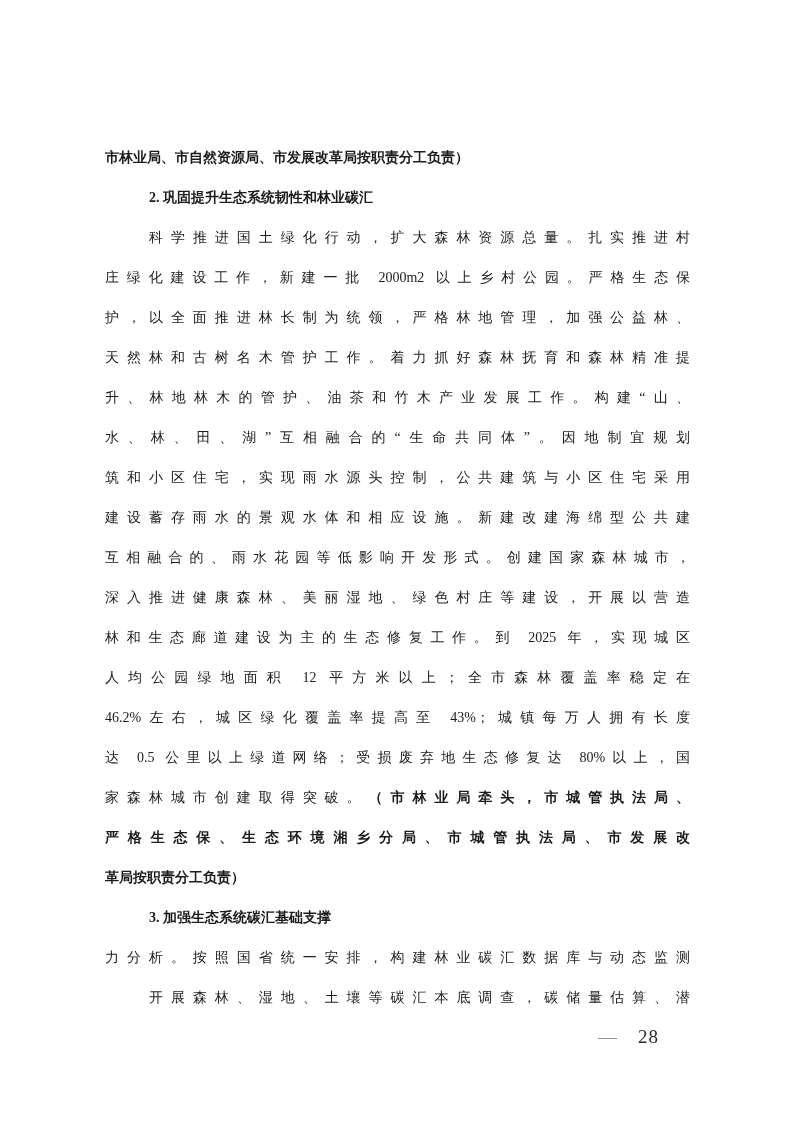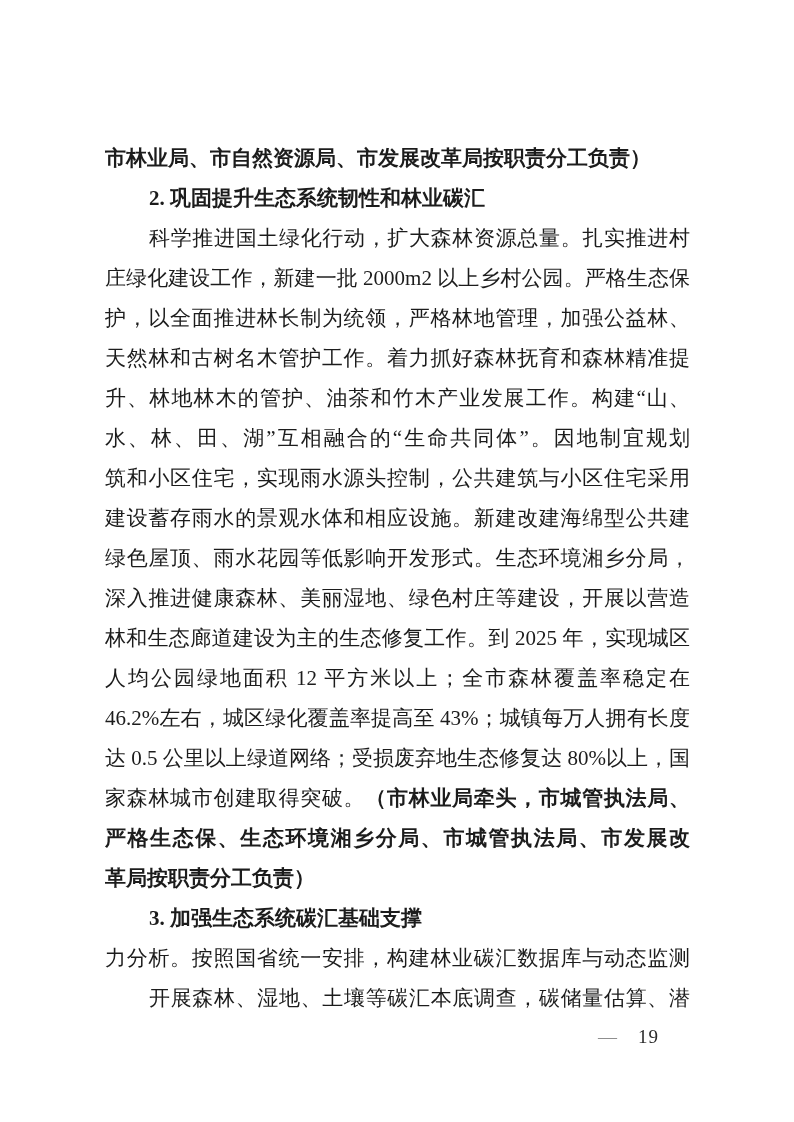--- a/index.html
+++ b/index.html
@@ -24,21 +24,21 @@
   }
   .doc-body {
     position: absolute;
     left: 105px;
     top: 138px;
     width: 585px;
   }
   .line {
     height: 40px;
     line-height: 40px;
-    font-size: 21px;
+    font-size: 14px;
     color: #1c1c1c;
     white-space: nowrap;
     overflow: visible;
   }
   .line.justify {
     white-space: normal;
     text-align: justify;
     text-align-last: justify;
     overflow: hidden;
   }
@@ -74,30 +74,30 @@
       <div class="line"><span class="seg bold">市林业局、市自然资源局、市发展改革局按职责分工负责）</span></div>
       <div class="line indent"><span class="seg bold">2. 巩固提升生态系统韧性和林业碳汇</span></div>
       <div class="line indent justify"><span class="seg">科学推进国土绿化行动，扩大森林资源总量。扎实推进村</span></div>
       <div class="line justify"><span class="seg">庄绿化建设工作，新建一批 2000m2 以上乡村公园。严格生态保</span></div>
       <div class="line justify"><span class="seg">护，以全面推进林长制为统领，严格林地管理，加强公益林、</span></div>
       <div class="line justify"><span class="seg">天然林和古树名木管护工作。着力抓好森林抚育和森林精准提</span></div>
       <div class="line justify"><span class="seg">升、林地林木的管护、油茶和竹木产业发展工作。构建“山、</span></div>
       <div class="line justify"><span class="seg">水、林、田、湖”互相融合的“生命共同体”。因地制宜规划</span></div>
       <div class="line justify"><span class="seg">筑和小区住宅，实现雨水源头控制，公共建筑与小区住宅采用</span></div>
       <div class="line justify"><span class="seg">建设蓄存雨水的景观水体和相应设施。新建改建海绵型公共建</span></div>
-      <div class="line justify"><span class="seg">绿色屋顶、雨水花园等低影响开发形式。生态环境湘乡分局，</span></div>
+      <div class="line justify"><span class="seg">互相融合的、雨水花园等低影响开发形式。创建国家森林城市，</span></div>
       <div class="line justify"><span class="seg">深入推进健康森林、美丽湿地、绿色村庄等建设，开展以营造</span></div>
       <div class="line justify"><span class="seg">林和生态廊道建设为主的生态修复工作。到 2025 年，实现城区</span></div>
       <div class="line justify"><span class="seg">人均公园绿地面积 12 平方米以上；全市森林覆盖率稳定在</span></div>
       <div class="line justify"><span class="seg">46.2%左右，城区绿化覆盖率提高至 43%；城镇每万人拥有长度</span></div>
       <div class="line justify"><span class="seg">达 0.5 公里以上绿道网络；受损废弃地生态修复达 80%以上，国</span></div>
       <div class="line justify"><span class="seg">家森林城市创建取得突破。</span><span class="seg bold">（市林业局牵头，市城管执法局、</span></div>
       <div class="line justify"><span class="seg bold">严格生态保、生态环境湘乡分局、市城管执法局、市发展改</span></div>
       <div class="line"><span class="seg bold">革局按职责分工负责）</span></div>
       <div class="line indent"><span class="seg bold">3. 加强生态系统碳汇基础支撑</span></div>
       <div class="line justify"><span class="seg">力分析。按照国省统一安排，构建林业碳汇数据库与动态监测</span></div>
       <div class="line indent justify"><span class="seg">开展森林、湿地、土壤等碳汇本底调查，碳储量估算、潜</span></div>
     </div>
   <div class="footer">
     <span class="dash">—</span>
-    <span class="num">19</span>
+    <span class="num">28</span>
   </div>
 </div>
 
 </body></html>

